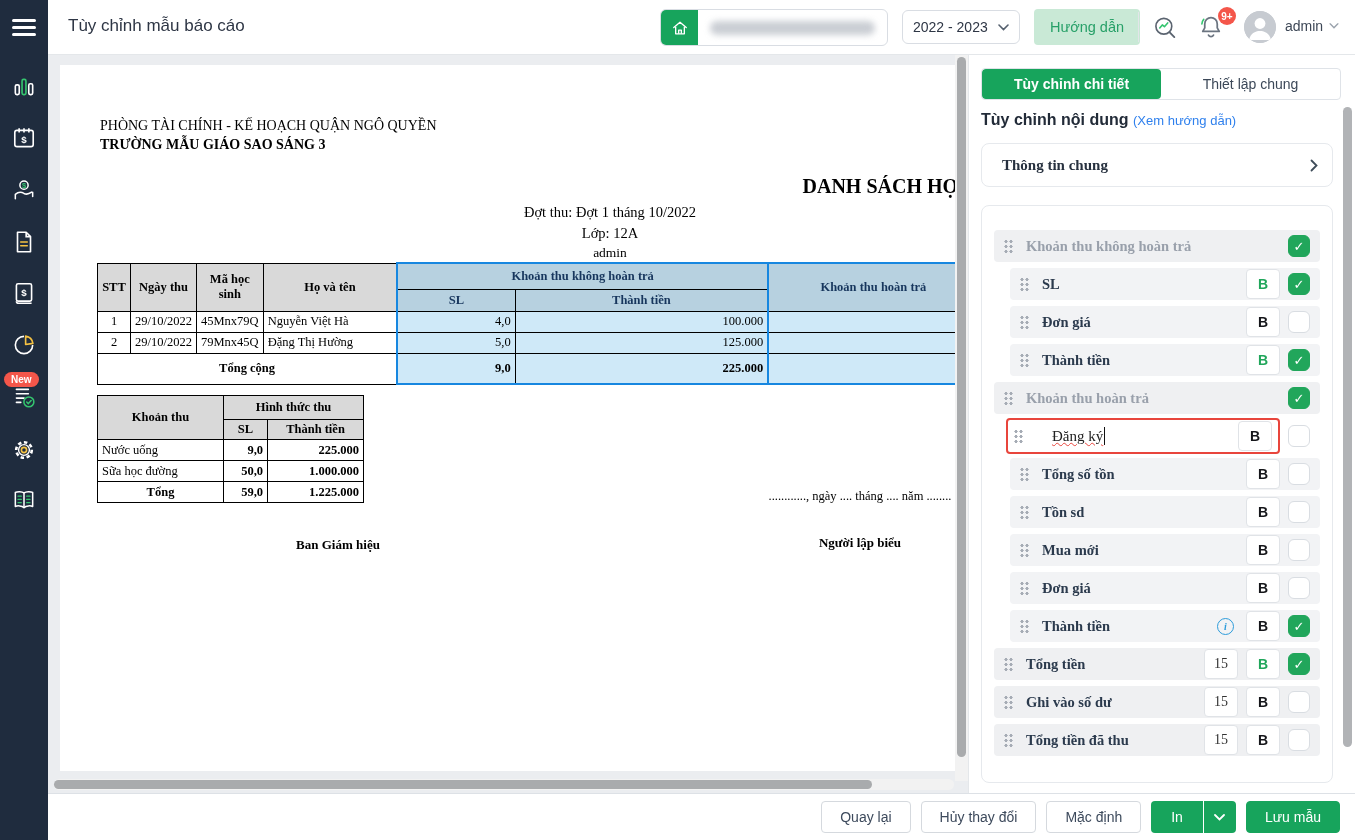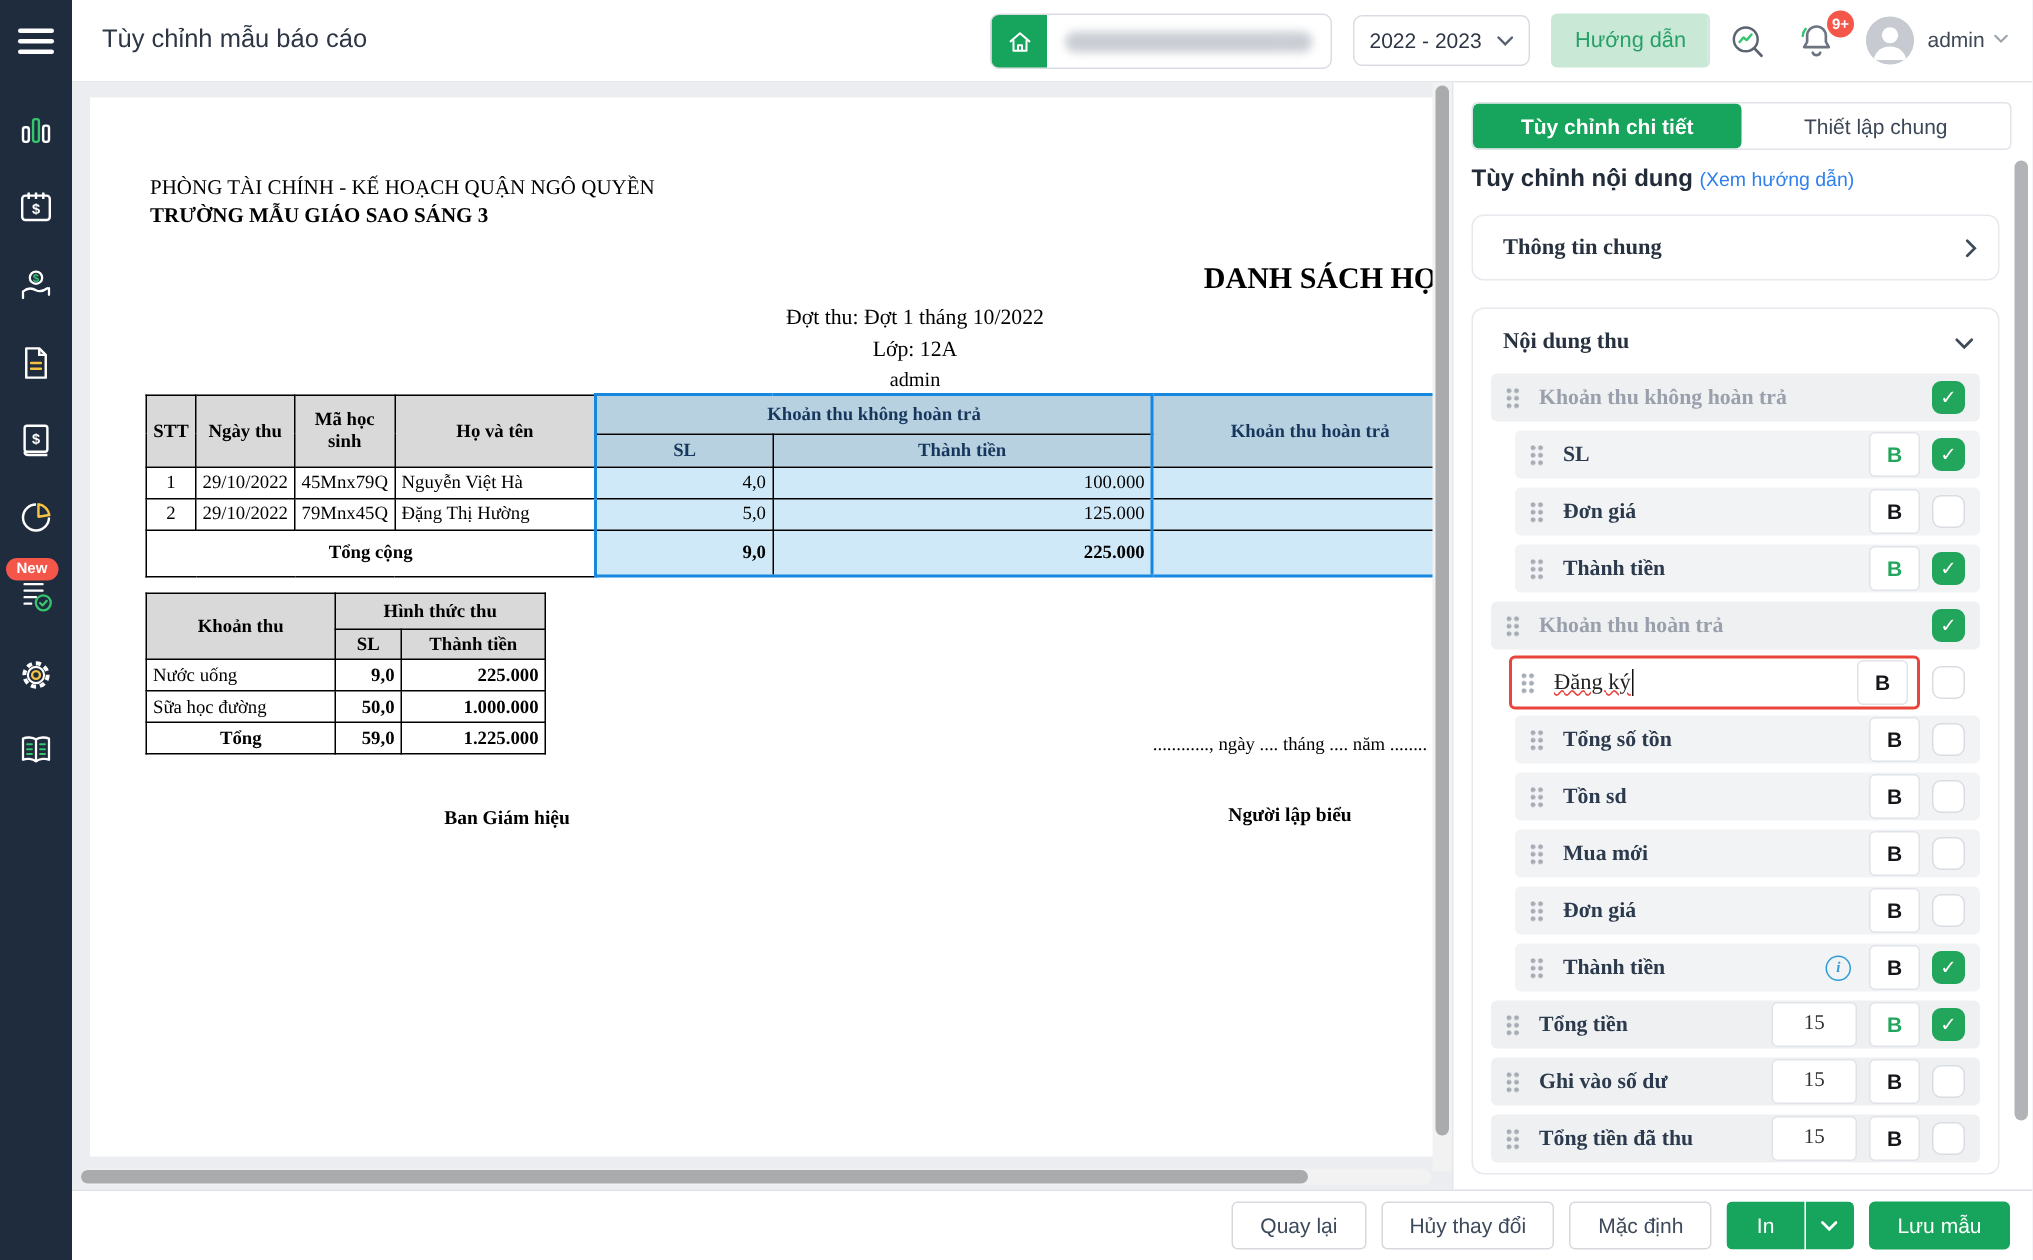--- a/index.html
+++ b/index.html
@@ -86,32 +86,32 @@
   .prow{height:32px;border-radius:4px;background:#f2f3f5;display:flex;align-items:center;
     padding:0 4px 0 10px;margin-bottom:6px}
   .prow.group{background:#eff0f2}
   .prow.sub{margin-left:16px}
   .drag{width:10px;height:15px;flex:0 0 10px;cursor:grab;
     background-image:radial-gradient(circle at 2px 2.5px,#a6acb5 1.4px,transparent 1.8px);
     background-size:5px 5px}
   .plabel{flex:1;margin-left:12px;font-family:"Liberation Serif","DejaVu Serif",serif;font-weight:bold;
     font-size:14.5px;color:#2b3a4d;white-space:nowrap;overflow:hidden}
   .prow.group .plabel{color:#99a0ab}
-  .sizebox{width:57px;height:30px;background:#fff;border:1px solid #e0e3e7;border-radius:4px;margin-left:8px;
+  .sizebox{width:34px;height:30px;background:#fff;border:1px solid #e0e3e7;border-radius:4px;margin-left:8px;
     display:flex;align-items:center;justify-content:center;font-family:"Liberation Serif",serif;font-size:14px;color:#333;cursor:text}
   .bbox{width:34px;height:30px;background:#fff;border:1px solid #e0e3e7;border-radius:4px;margin-left:8px;
     display:flex;align-items:center;justify-content:center;font-weight:bold;font-size:14px;color:#15161a;cursor:pointer}
   .bbox.on{color:#21a65b}
   .cb{width:22px;height:22px;border-radius:6px;margin:0 6px 0 8px;flex:0 0 22px;cursor:pointer;
     background:#fff;border:1px solid #d9dde2}
   .cb.on{background:#21a65b;border-color:#21a65b;display:flex;align-items:center;justify-content:center;
     color:#fff;font-size:13px;font-weight:bold}
   .editwrap{flex:1;display:flex;align-items:center;height:36px;background:#fff;border:2px solid #e8453c;
     border-radius:4px;padding:0 6px;margin-left:-4px}
-  .editfield{flex:1;margin-left:12px;font-family:"Liberation Serif","DejaVu Serif",serif;font-size:15px;color:#222;
+  .editfield{flex:1;margin-left:28px;font-family:"Liberation Serif","DejaVu Serif",serif;font-size:15px;color:#222;
     display:flex;align-items:center;cursor:text}
   .squiggle{text-decoration:underline;text-decoration-style:wavy;text-decoration-color:#e8453c;text-decoration-thickness:1px}
   .caret{width:1px;height:18px;background:#111;margin-left:1px}
   .info-ic{width:17px;height:17px;border:1.5px solid #2d9cdb;border-radius:50%;color:#2d9cdb;font-size:10px;
     font-weight:bold;display:flex;align-items:center;justify-content:center;margin-right:4px;
     font-family:"Liberation Serif",serif;font-style:italic}
   .panel-scroll{position:absolute;right:3px;top:52px;width:9px;height:694px}
   .panel-scroll .thumb{position:absolute;left:0;top:0;width:9px;height:640px;background:#b1b3b6;border-radius:5px}
 
   
@@ -369,26 +369,20 @@
     </div>
 
     <div class="card card1">
       <span class="card-label">Thông tin chung</span>
       <svg width="8" height="13" viewBox="0 0 8 13">
           <polyline points="1.5,1.5 6.5,6.5 1.5,11.5" fill="none" stroke="#3e4c59" stroke-width="1.8" stroke-linecap="round"></polyline>
         </svg>
     </div>
 
     <div class="card card2">
-      <div class="card2-head">
-        <span class="card-label">Nội dung thu</span>
-        <svg width="13" height="8" viewBox="0 0 13 8">
-            <polyline points="1.5,1.5 6.5,6.5 11.5,1.5" fill="none" stroke="#3e4c59" stroke-width="1.8" stroke-linecap="round"></polyline>
-          </svg>
-      </div>
       <div class="rowlist">
 
         <div class="prow group">
           <div class="drag"></div>
           <div class="plabel">Khoản thu không hoàn trả</div>
           <div class="cb on">✓</div>
         </div>
 
         <div class="prow sub">
           <div class="drag"></div>

